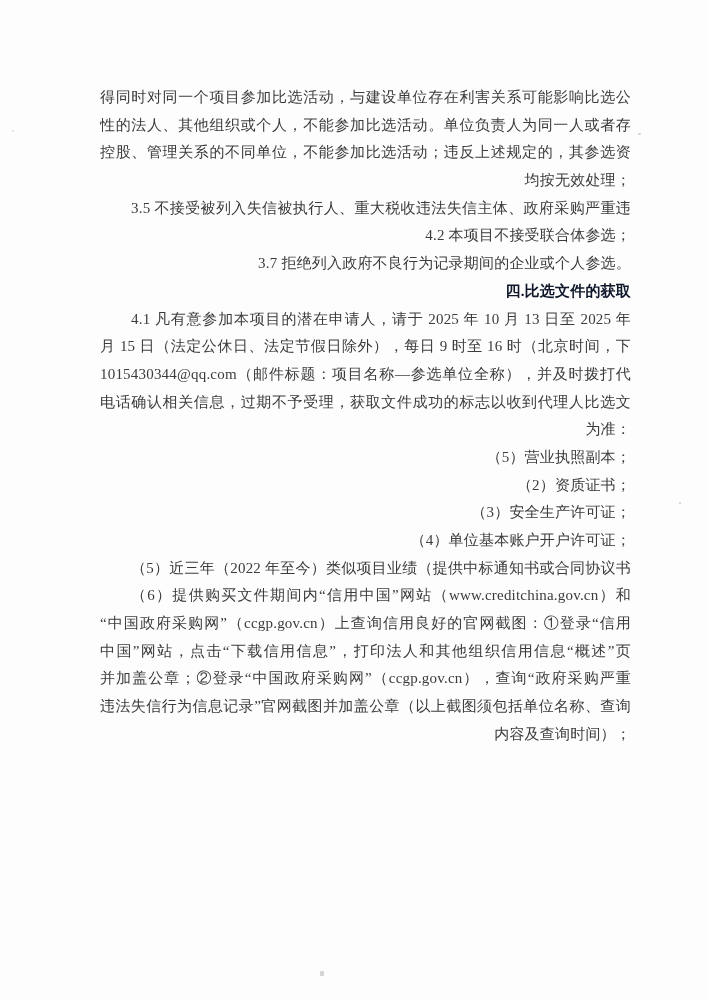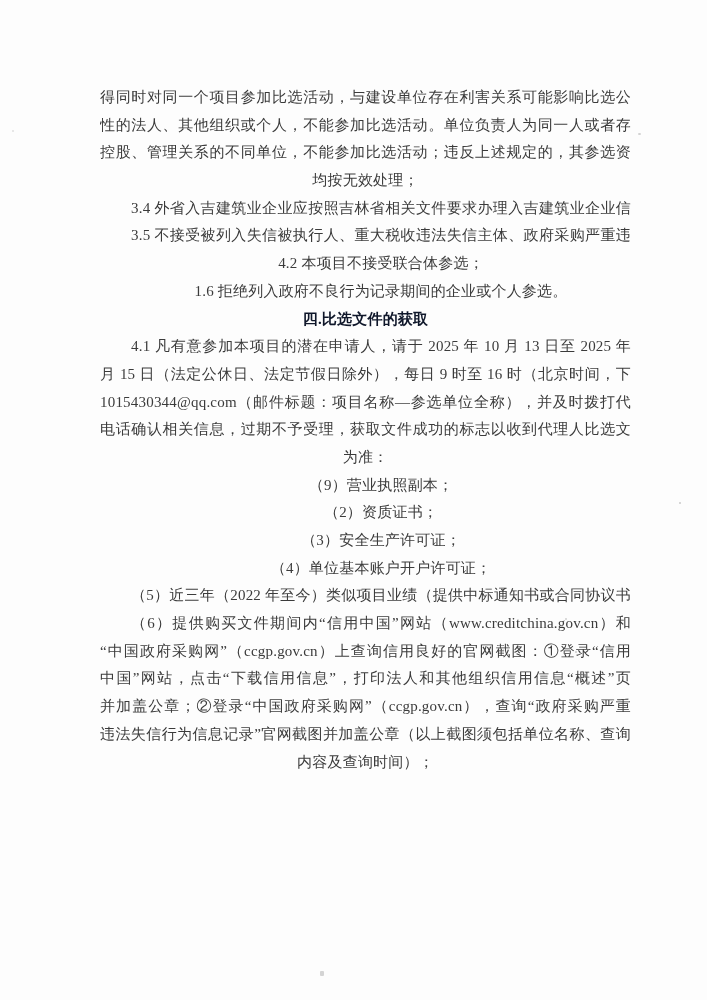--- a/index.html
+++ b/index.html
@@ -22,21 +22,21 @@
     width: 531px;
     font-size: 15px;
     line-height: 27.7px;
     color: #3b3b3b;
     letter-spacing: 0.2px;
   }
   .line {
     height: 27.7px;
     overflow: hidden;
     white-space: nowrap;
-    text-align: center;
+    text-align: right;
   }
   .line.justify {
     white-space: normal;
     text-align: justify;
     text-align-last: justify;
     text-justify: inter-character;
   }
   .line.indent {
     padding-left: 31px;
   }
@@ -59,31 +59,30 @@
 </style>
 </head>
 <body>
 
 <div class="page">
   <div class="text-block">
       <div class="line justify">得同时对同一个项目参加比选活动，与建设单位存在利害关系可能影响比选公正</div>
       <div class="line justify">性的法人、其他组织或个人，不能参加比选活动。单位负责人为同一人或者存在</div>
       <div class="line justify">控股、管理关系的不同单位，不能参加比选活动；违反上述规定的，其参选资格</div>
       <div class="line">均按无效处理；</div>
-      <div class="line justify indent">3.4 外省入吉建筑业企业应按照吉林省相关文件要求办理入吉建筑业企业信</div>
       <div class="line justify indent">3.5 不接受被列入失信被执行人、重大税收违法失信主体、政府采购严重违</div>
       <div class="line indent">4.2 本项目不接受联合体参选；</div>
-      <div class="line indent">1.6 拒绝列入政府不良行为记录期间的企业或个人参选。</div>
+      <div class="line indent">3.7 拒绝列入政府不良行为记录期间的企业或个人参选。</div>
       <div class="line bold">四.比选文件的获取</div>
       <div class="line justify indent">4.1 凡有意参加本项目的潜在申请人，请于 2025 年 10 月 13 日至 2025 年 10</div>
       <div class="line justify">月 15 日（法定公休日、法定节假日除外），每日 9 时至 16 时（北京时间，下同）</div>
       <div class="line justify">1015430344@qq.com（邮件标题：项目名称—参选单位全称），并及时拨打代理人</div>
       <div class="line justify">电话确认相关信息，过期不予受理，获取文件成功的标志以收到代理人比选文件</div>
       <div class="line">为准：</div>
-      <div class="line indent">（9）营业执照副本；</div>
+      <div class="line indent">（5）营业执照副本；</div>
       <div class="line indent">（2）资质证书；</div>
       <div class="line indent">（3）安全生产许可证；</div>
       <div class="line indent">（4）单位基本账户开户许可证；</div>
       <div class="line justify indent">（5）近三年（2022 年至今）类似项目业绩（提供中标通知书或合同协议书</div>
       <div class="line justify indent">（6）提供购买文件期间内“信用中国”网站（www.creditchina.gov.cn）和</div>
       <div class="line justify">“中国政府采购网”（ccgp.gov.cn）上查询信用良好的官网截图：①登录“信用</div>
       <div class="line justify">中国”网站，点击“下载信用信息”，打印法人和其他组织信用信息“概述”页</div>
       <div class="line justify">并加盖公章；②登录“中国政府采购网”（ccgp.gov.cn），查询“政府采购严重</div>
       <div class="line justify">违法失信行为信息记录”官网截图并加盖公章（以上截图须包括单位名称、查询</div>
       <div class="line">内容及查询时间）；</div>

